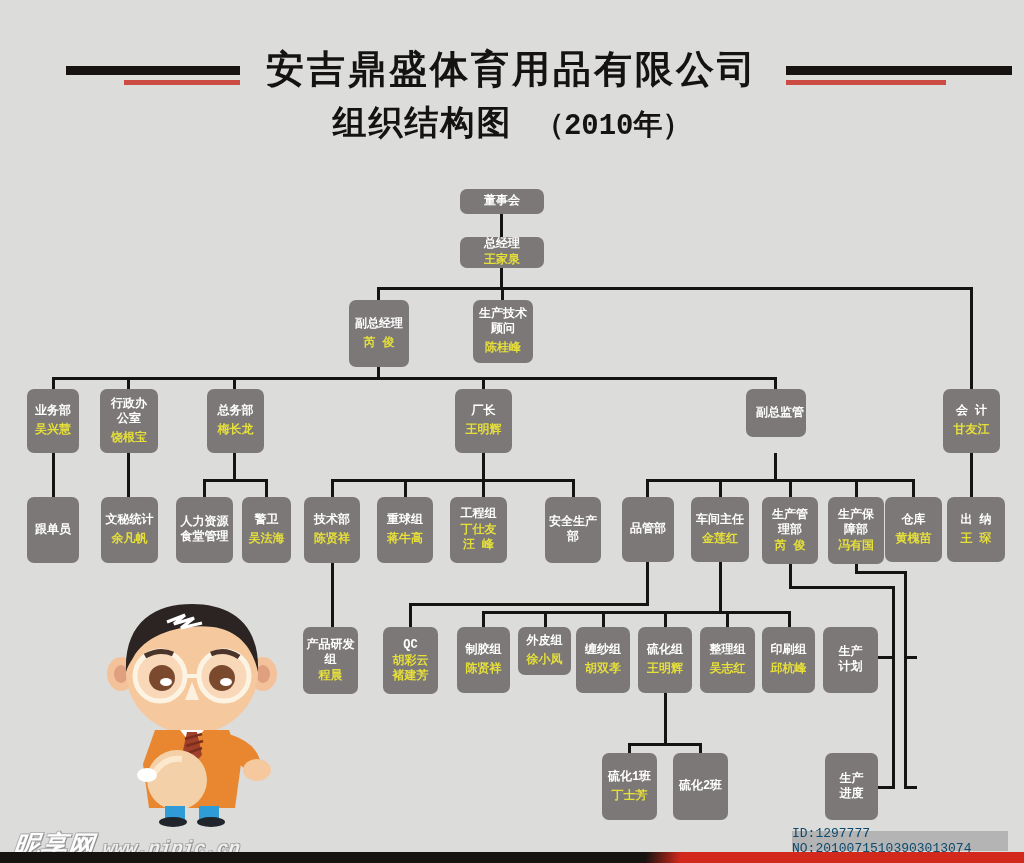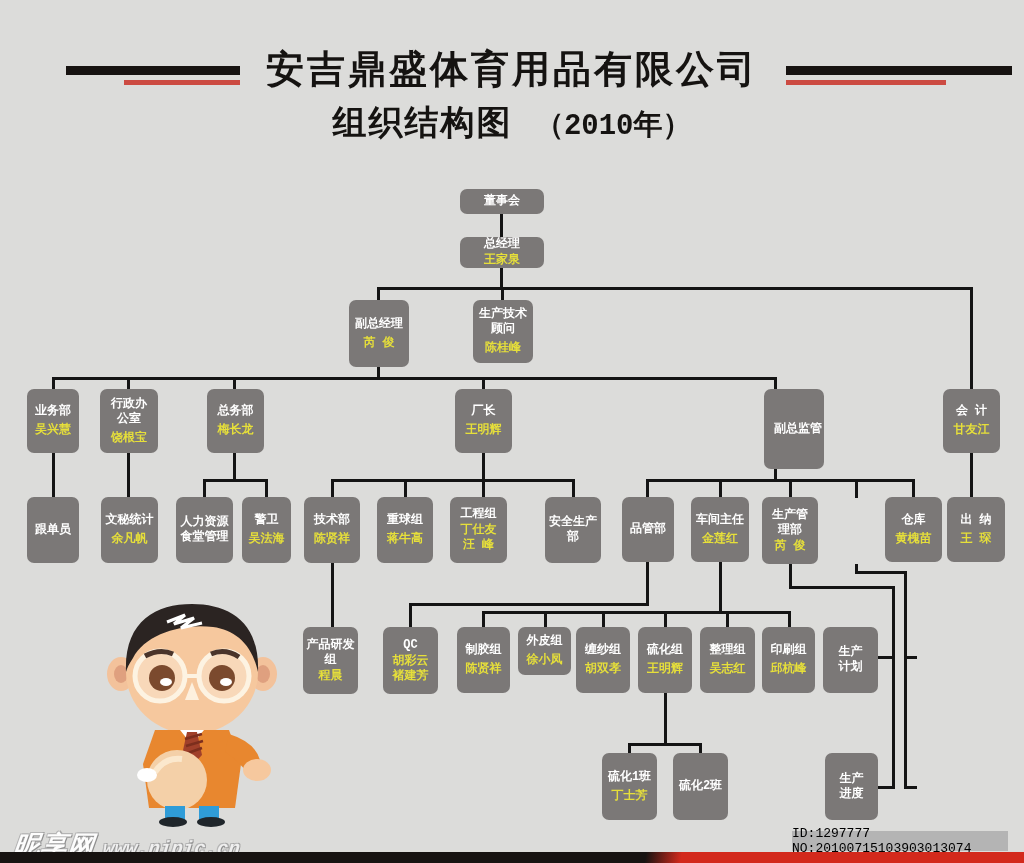--- a/index.html
+++ b/index.html
@@ -22,21 +22,21 @@
   .node .t{font-size:12px;line-height:1.25;white-space:pre-line;color:#fff;}
   .node .n{font-size:12px;line-height:1.25;white-space:pre-line;color:#e6df3a;margin-top:4px;}
   .node.tight .n{margin-top:1px;}
   
   .wm{position:absolute;left:14px;top:828px;display:flex;align-items:baseline;gap:8px;
       font-style:italic;font-weight:900;
       text-shadow:1px 1px 0 #8f8f8f,-1px -1px 0 #b5b5b5,1px -1px 0 #a5a5a5,-1px 1px 0 #a5a5a5;}
   .wm .logo{font-size:26px;color:#fdfdfd;letter-spacing:1px;transform:skewX(-6deg);}
   .wm .url{font-size:19px;color:#efefef;transform:skewX(-6deg);}
   .idbadge{position:absolute;left:792px;top:831px;width:216px;height:20px;background:#b4b4b4;
-           color:#000000;font-size:13px;display:flex;align-items:center;justify-content:center;}
+           color:#0c4a6e;font-size:13px;display:flex;align-items:center;justify-content:center;}
   .bottombar{position:absolute;left:0;top:852px;width:1024px;height:11px;
              background:linear-gradient(100deg,#171311 0%,#171311 63%,#d3291c 66.5%,#d3291c 100%);}
 </style>
 </head>
 <body>
 
 <div class="canvas">
 
   <div class="title1">安吉鼎盛体育用品有限公司</div>
   <div class="title2">
@@ -136,21 +136,21 @@
     <div class="n">饶根宝</div>
   </div>
   <div class="node" style="left:207px;top:389px;width:57px;height:64px;">
     <div class="t">总务部</div>
     <div class="n">梅长龙</div>
   </div>
   <div class="node" style="left:455px;top:389px;width:57px;height:64px;">
     <div class="t">厂长</div>
     <div class="n">王明辉</div>
   </div>
-  <div class="node" style="left:764px;top:389px;width:60px;height:80px;padding-left:9px;">
+  <div class="node" style="left:746px;top:389px;width:60px;height:48px;padding-left:9px;">
     <div class="t">副总监管</div>
   </div>
   <div class="node" style="left:943px;top:389px;width:57px;height:64px;">
     <div class="t">会  计</div>
     <div class="n">甘友江</div>
   </div>
 
   <div class="node" style="left:27px;top:497px;width:52px;height:66px;">
     <div class="t">跟单员</div>
   </div>
@@ -187,20 +187,25 @@
     <div class="t">品管部</div>
   </div>
   <div class="node" style="left:691px;top:497px;width:58px;height:65px;">
     <div class="t">车间主任</div>
     <div class="n">金莲红</div>
   </div>
   <div class="node tight" style="left:762px;top:497px;width:56px;height:67px;">
     <div class="t">生产管
 理部</div>
     <div class="n">芮  俊</div>
+  </div>
+  <div class="node tight" style="left:828px;top:497px;width:56px;height:67px;">
+    <div class="t">生产保
+障部</div>
+    <div class="n">冯有国</div>
   </div>
   <div class="node" style="left:885px;top:497px;width:57px;height:65px;">
     <div class="t">仓库</div>
     <div class="n">黄槐苗</div>
   </div>
   <div class="node" style="left:947px;top:497px;width:58px;height:65px;">
     <div class="t">出 纳</div>
     <div class="n">王  琛</div>
   </div>
 

